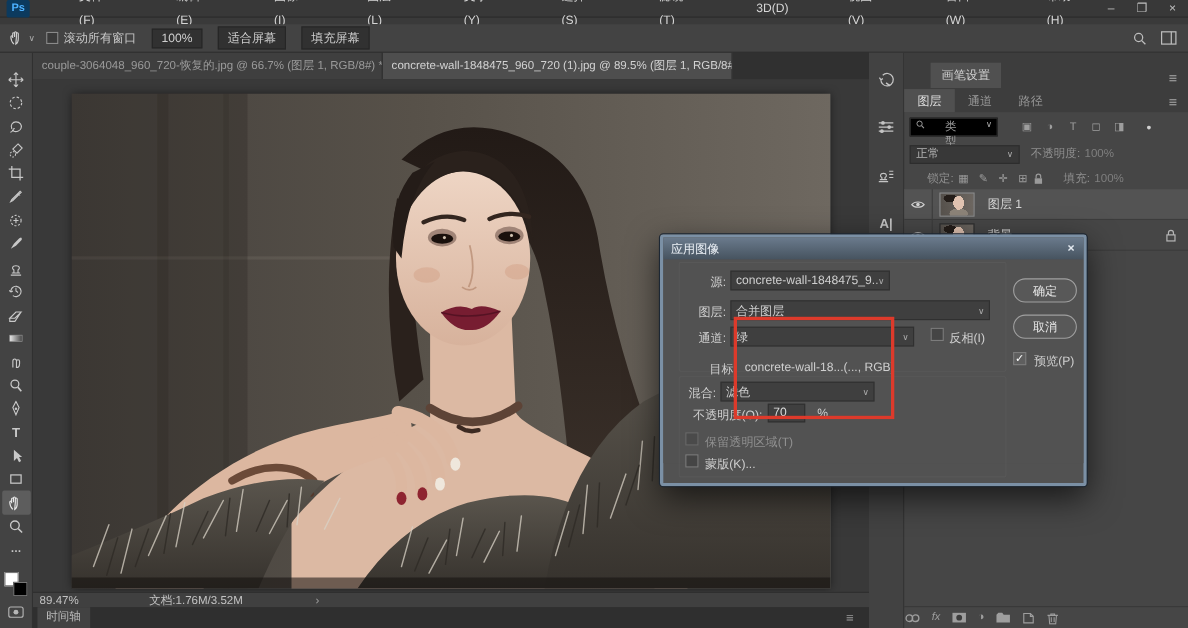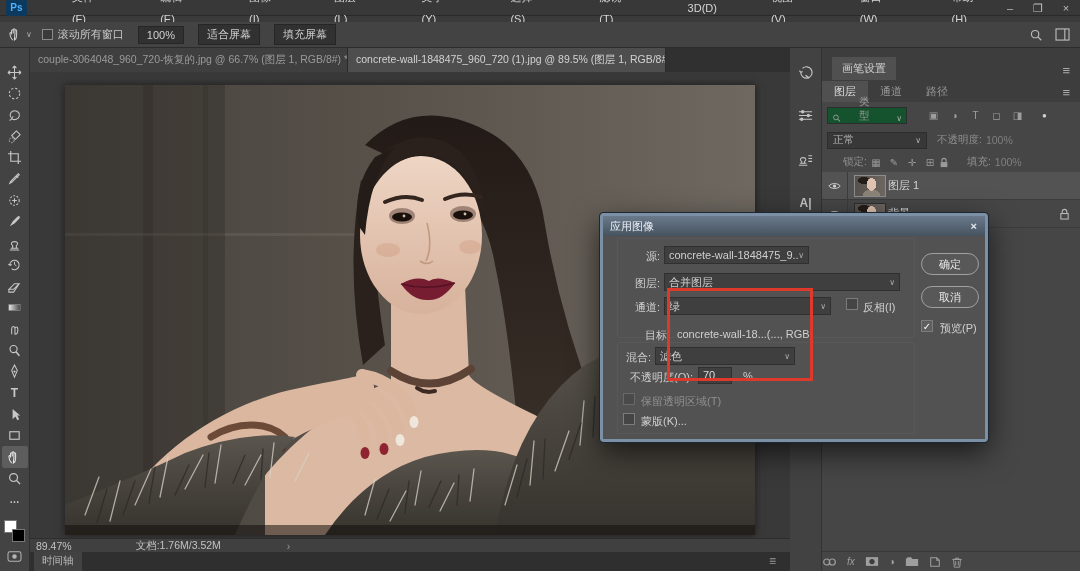--- a/index.html
+++ b/index.html
@@ -60,28 +60,28 @@
   #timeline-tab { margin-left:4px; background:#424242; color:#b9b9b9; font-size:10.5px; padding:2px 8px 3px; }
   #timeline-menu { margin-left:auto; margin-right:14px; color:#9a9a9a; font-size:12px; line-height:19px; }
 
   
   #dock { position:absolute; left:790px; top:48px; width:290px; height:523px; background:#464646; display:flex; }
   #dock-strip { width:32px; height:100%; background:#424242; border-right:1px solid #333;
     display:flex; flex-direction:column; align-items:center; padding-top:12px; gap:22px; }
   .strip-ic { width:22px; height:22px; display:flex; align-items:center; justify-content:center; color:#c4c4c4; font-size:12px; font-weight:bold; }
   #dock-panels { width:258px; display:flex; flex-direction:column; }
   #brush-header { height:32px; background:#3d3d3d; display:flex; align-items:flex-end; }
-  #brush-tab { background:#505050; color:#cfcfcf; font-size:11px; padding:4px 10px; margin-left:10px; }
+  #brush-tab { background:#505050; color:#cfcfcf; font-size:11px; padding:4px 10px; margin-left:24px; }
   .panel-menu { margin-left:auto; margin-right:10px; color:#aaa; font-size:13px; padding-bottom:2px; }
   #layer-tabs { height:22px; background:#3d3d3d; display:flex; align-items:flex-end; }
   .ltab { font-size:11px; padding:3px 12px; color:#979797; }
   .ltab.active { background:#505050; color:#dedede; }
   .prow { display:flex; align-items:center; padding:0 5px; }
   #filter-row { height:26px; gap:4px; }
-  #search-box { display:flex; align-items:flex-end; background:#14532d; border:1px solid #2d2d2d;
+  #search-box { display:flex; align-items:flex-start; background:#000000; border:1px solid #2d2d2d;
     height:17px; padding:0 4px; width:80px; color:#9a9a9a; font-size:10.5px; gap:18px; }
   .f-ic { color:#9e9e9e; font-size:10px; width:17px; text-align:center; }
   .f-ic.toggle { color:#d0d0d0; margin-left:6px; font-size:8px; }
   #blend-row { height:24px; }
   .select-box { display:flex; align-items:center; background:#383838; border:1px solid #2d2d2d;
     height:17px; padding:0 5px; color:#b3b3b3; font-size:10.5px; }
   #blend-select { width:100px; }
   .dimlabel { color:#8f8f8f; font-size:10.5px; margin-left:10px; }
   .dimvalue { color:#7f7f7f; font-size:10.5px; margin-left:4px; }
   #lock-row { height:20px; }
@@ -90,21 +90,21 @@
   .layer-row { height:28px; display:flex; align-items:center; background:#464646; border-bottom:1px solid #3c3c3c; }
   .layer-row.selected { background:#535353; }
   .eye-cell { width:26px; display:flex; justify-content:center; border-right:1px solid #3c3c3c; align-self:stretch; align-items:center; }
   .thumb { width:32px; height:22px; margin-left:6px; border:1px solid #8d8d8d;
     background:
       radial-gradient(ellipse 7px 9px at 55% 42%, #e0c2b0 69%, rgba(0,0,0,0) 70%),
       radial-gradient(ellipse 9px 5px at 30% 22%, #241d19 69%, rgba(0,0,0,0) 70%),
       radial-gradient(ellipse 12px 7px at 55% 92%, #8c8378 69%, rgba(0,0,0,0) 70%),
       linear-gradient(100deg,#55504b,#6e6862); }
   .layer-row:not(.selected) .thumb { border-color:#2e2e2e; }
-  .layer-name { color:#d4d4d4; font-size:11px; margin-left:2px; }
+  .layer-name { color:#d4d4d4; font-size:11px; margin-left:12px; }
   .row-lock { margin-left:auto; margin-right:10px; }
   #panel-filler { flex:1; }
   #panel-bottom { height:20px; border-top:1px solid #383838; display:flex; align-items:center;
     justify-content:flex-start; gap:10px; padding-right:10px; }
   .b-ic { color:#9e9e9e; font-size:10px; display:flex; align-items:center; }
   .fx { font-style:italic; font-size:10px; color:#9e9e9e; }
 
   
   #dialog { position:absolute; left:600px; top:213px; width:388px; height:229px; z-index:30;
     border:3px solid rgba(130,155,180,.85); outline:1px solid #1d2733; border-radius:3px;

